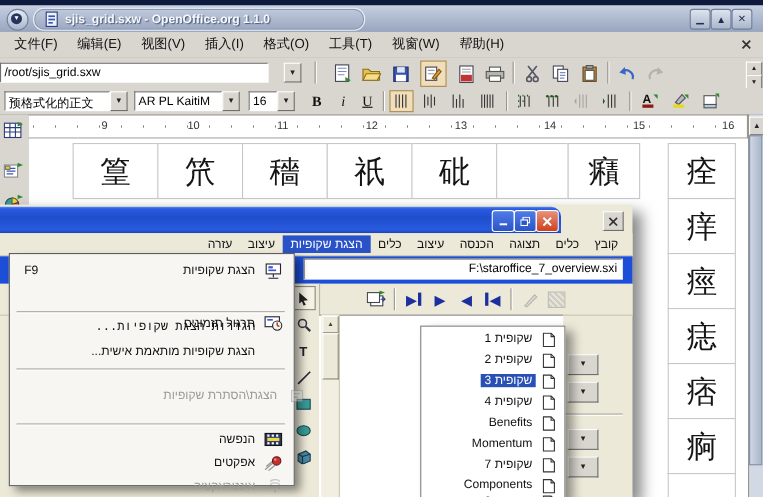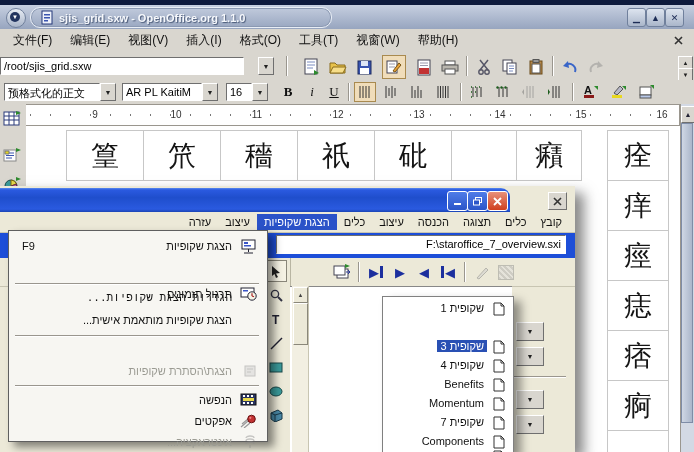--- a/index.html
+++ b/index.html
@@ -522,20 +522,29 @@
     <div class="abs" id="slidepanel">
       <div class="srow" style="top:3px;">
         <span class="spageicon">
             <svg width="12" height="14">
               <path d="M1 1 h7 l3 3 v9 h-10z" fill="#fff" stroke="#333"></path>
               <path d="M8 1 v3 h3" fill="none" stroke="#333"></path>
             </svg>
           </span>
         <span class="slabel">שקופית 1</span>
       </div>
+      <div class="srow" style="top:22px;">
+        <span class="spageicon">
+            <svg width="12" height="14">
+              <path d="M1 1 h7 l3 3 v9 h-10z" fill="#fff" stroke="#333"></path>
+              <path d="M8 1 v3 h3" fill="none" stroke="#333"></path>
+            </svg>
+          </span>
+        <span class="slabel">שקופית 2</span>
+      </div>
       <div class="srow" style="top:41px;">
         <span class="spageicon">
             <svg width="12" height="14">
               <path d="M1 1 h7 l3 3 v9 h-10z" fill="#fff" stroke="#333"></path>
               <path d="M8 1 v3 h3" fill="none" stroke="#333"></path>
             </svg>
           </span>
         <span class="slabel sel">שקופית 3</span>
       </div>
       <div class="srow" style="top:60px;">
@@ -620,21 +629,21 @@
       <span class="mi-label">תרגול תזמונים</span>
     </div>
     <div class="msep groove-h" style="top:52px;"></div>
     <div class="mi" style="top:58px;font-family:Liberation Mono, monospace;">
       <span class="mi-label">הגדרות הצגת שקופיות...</span>
     </div>
     <div class="mi" style="top:80px;">
       <span class="mi-label">הצגת שקופיות מותאמת אישית...</span>
     </div>
     <div class="msep groove-h" style="top:104px;"></div>
-    <div class="mi" style="top:131px;">
+    <div class="mi" style="top:120px;margin-left:20px;">
       <span class="mi-icon dim">
         <svg width="14" height="14">
             <rect x="2" y="2" width="10" height="10" fill="#cfcfc6" stroke="#8a8a80"></rect>
             <path d="M4 5h6M4 8h4" stroke="#8a8a80"></path>
           </svg>
       </span>
       <span class="mi-label dis">הצגת\הסתרת שקופיות</span>
     </div>
     <div class="msep groove-h" style="top:154px;"></div>
     <div class="mi" style="top:160px;">

